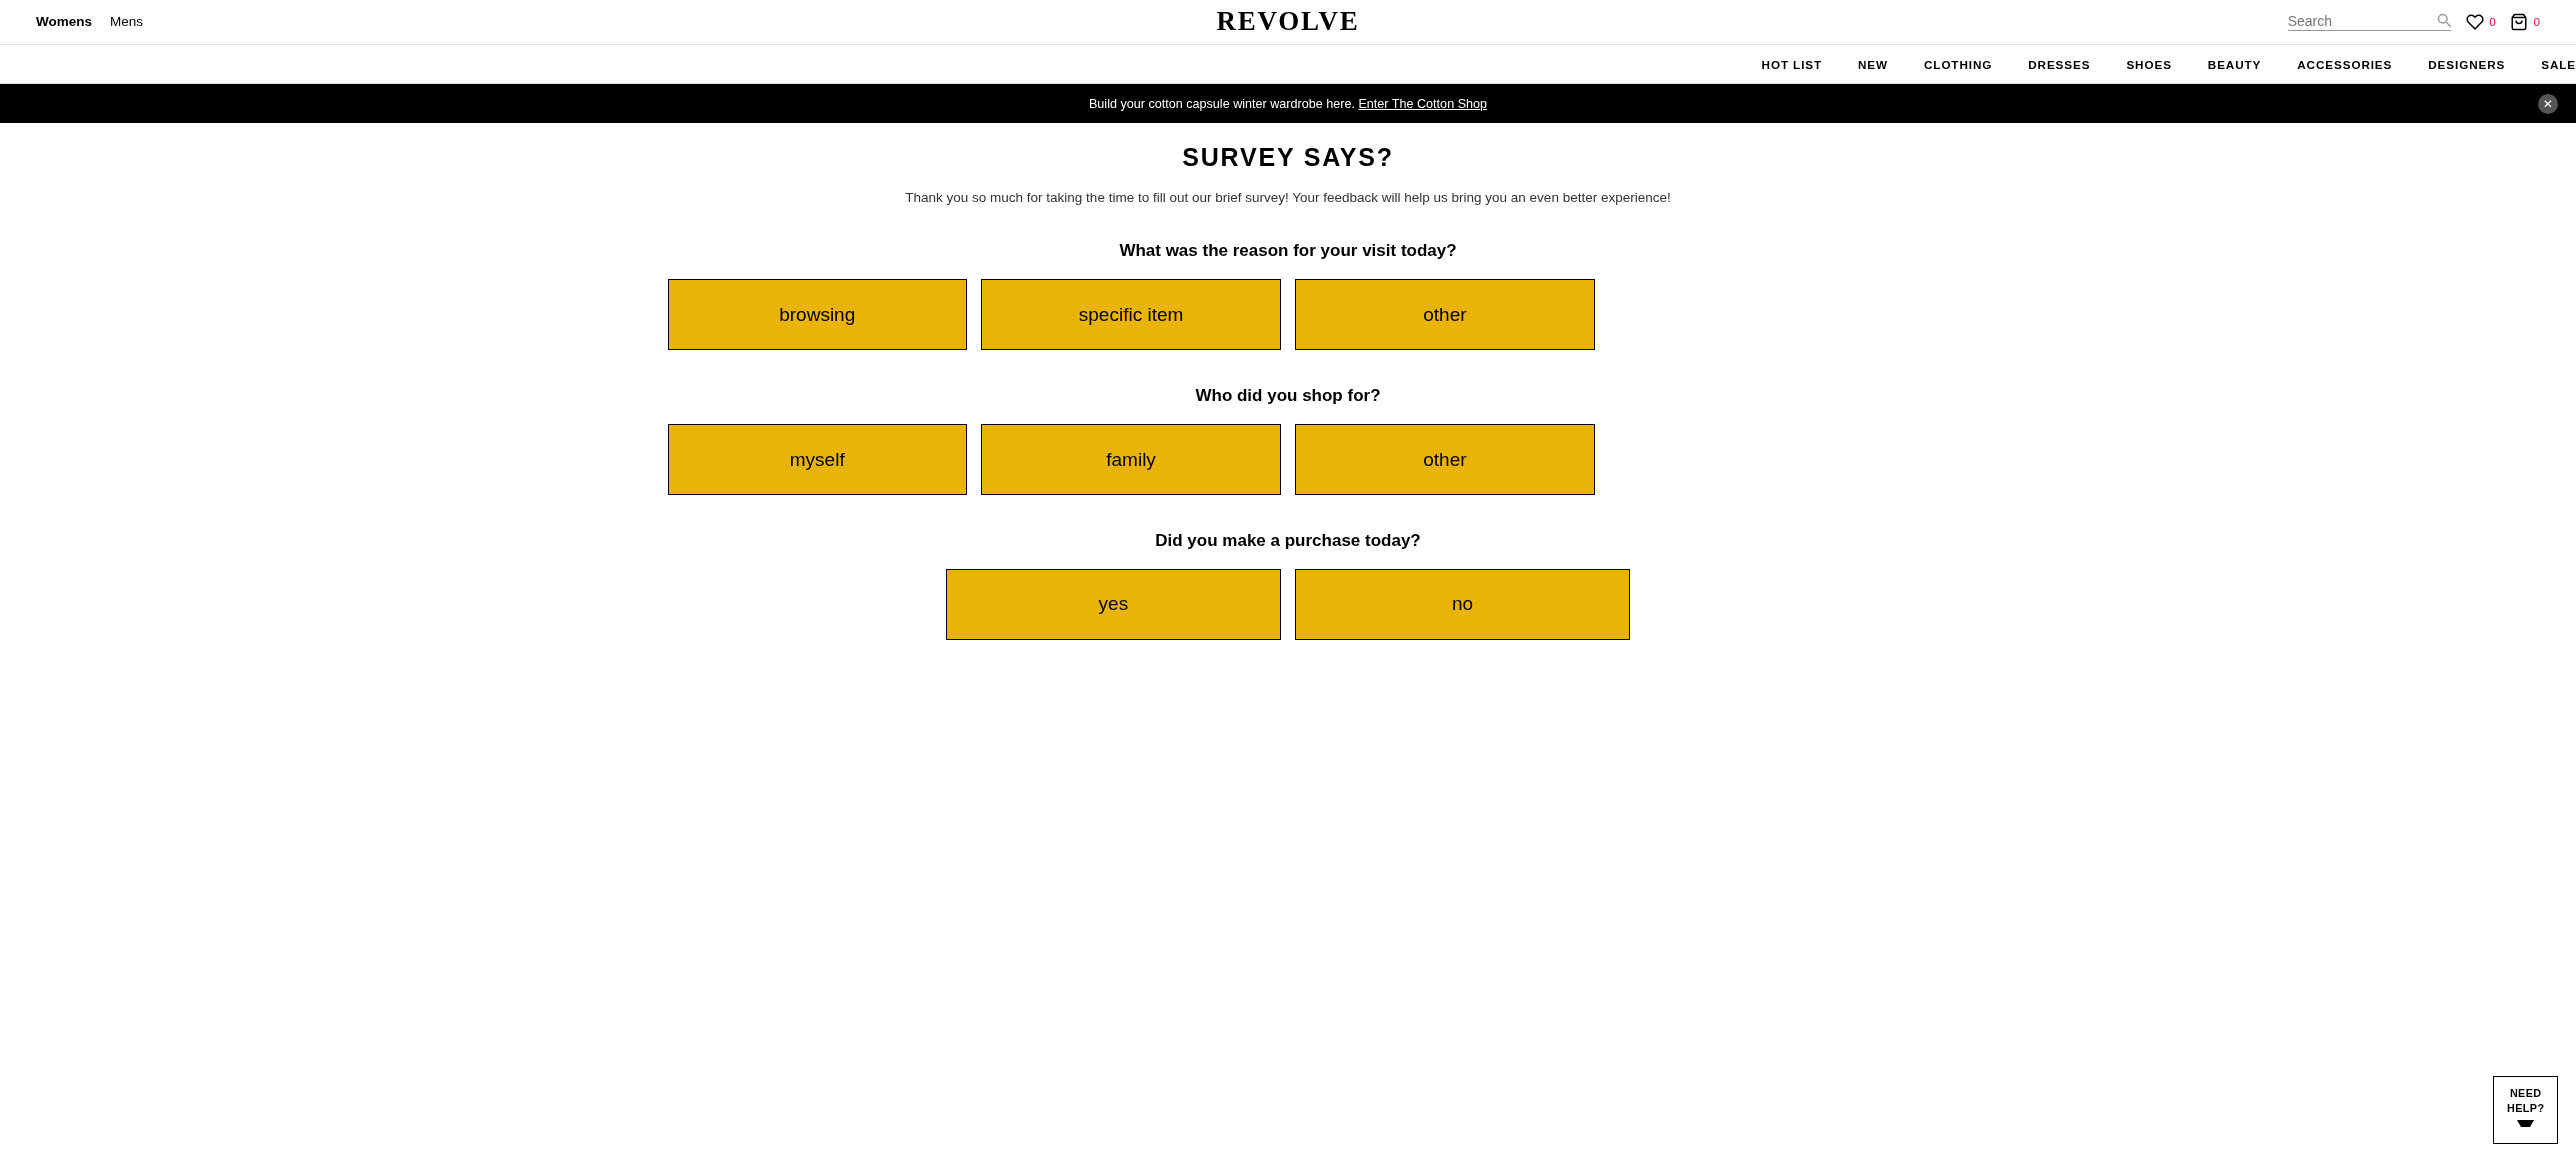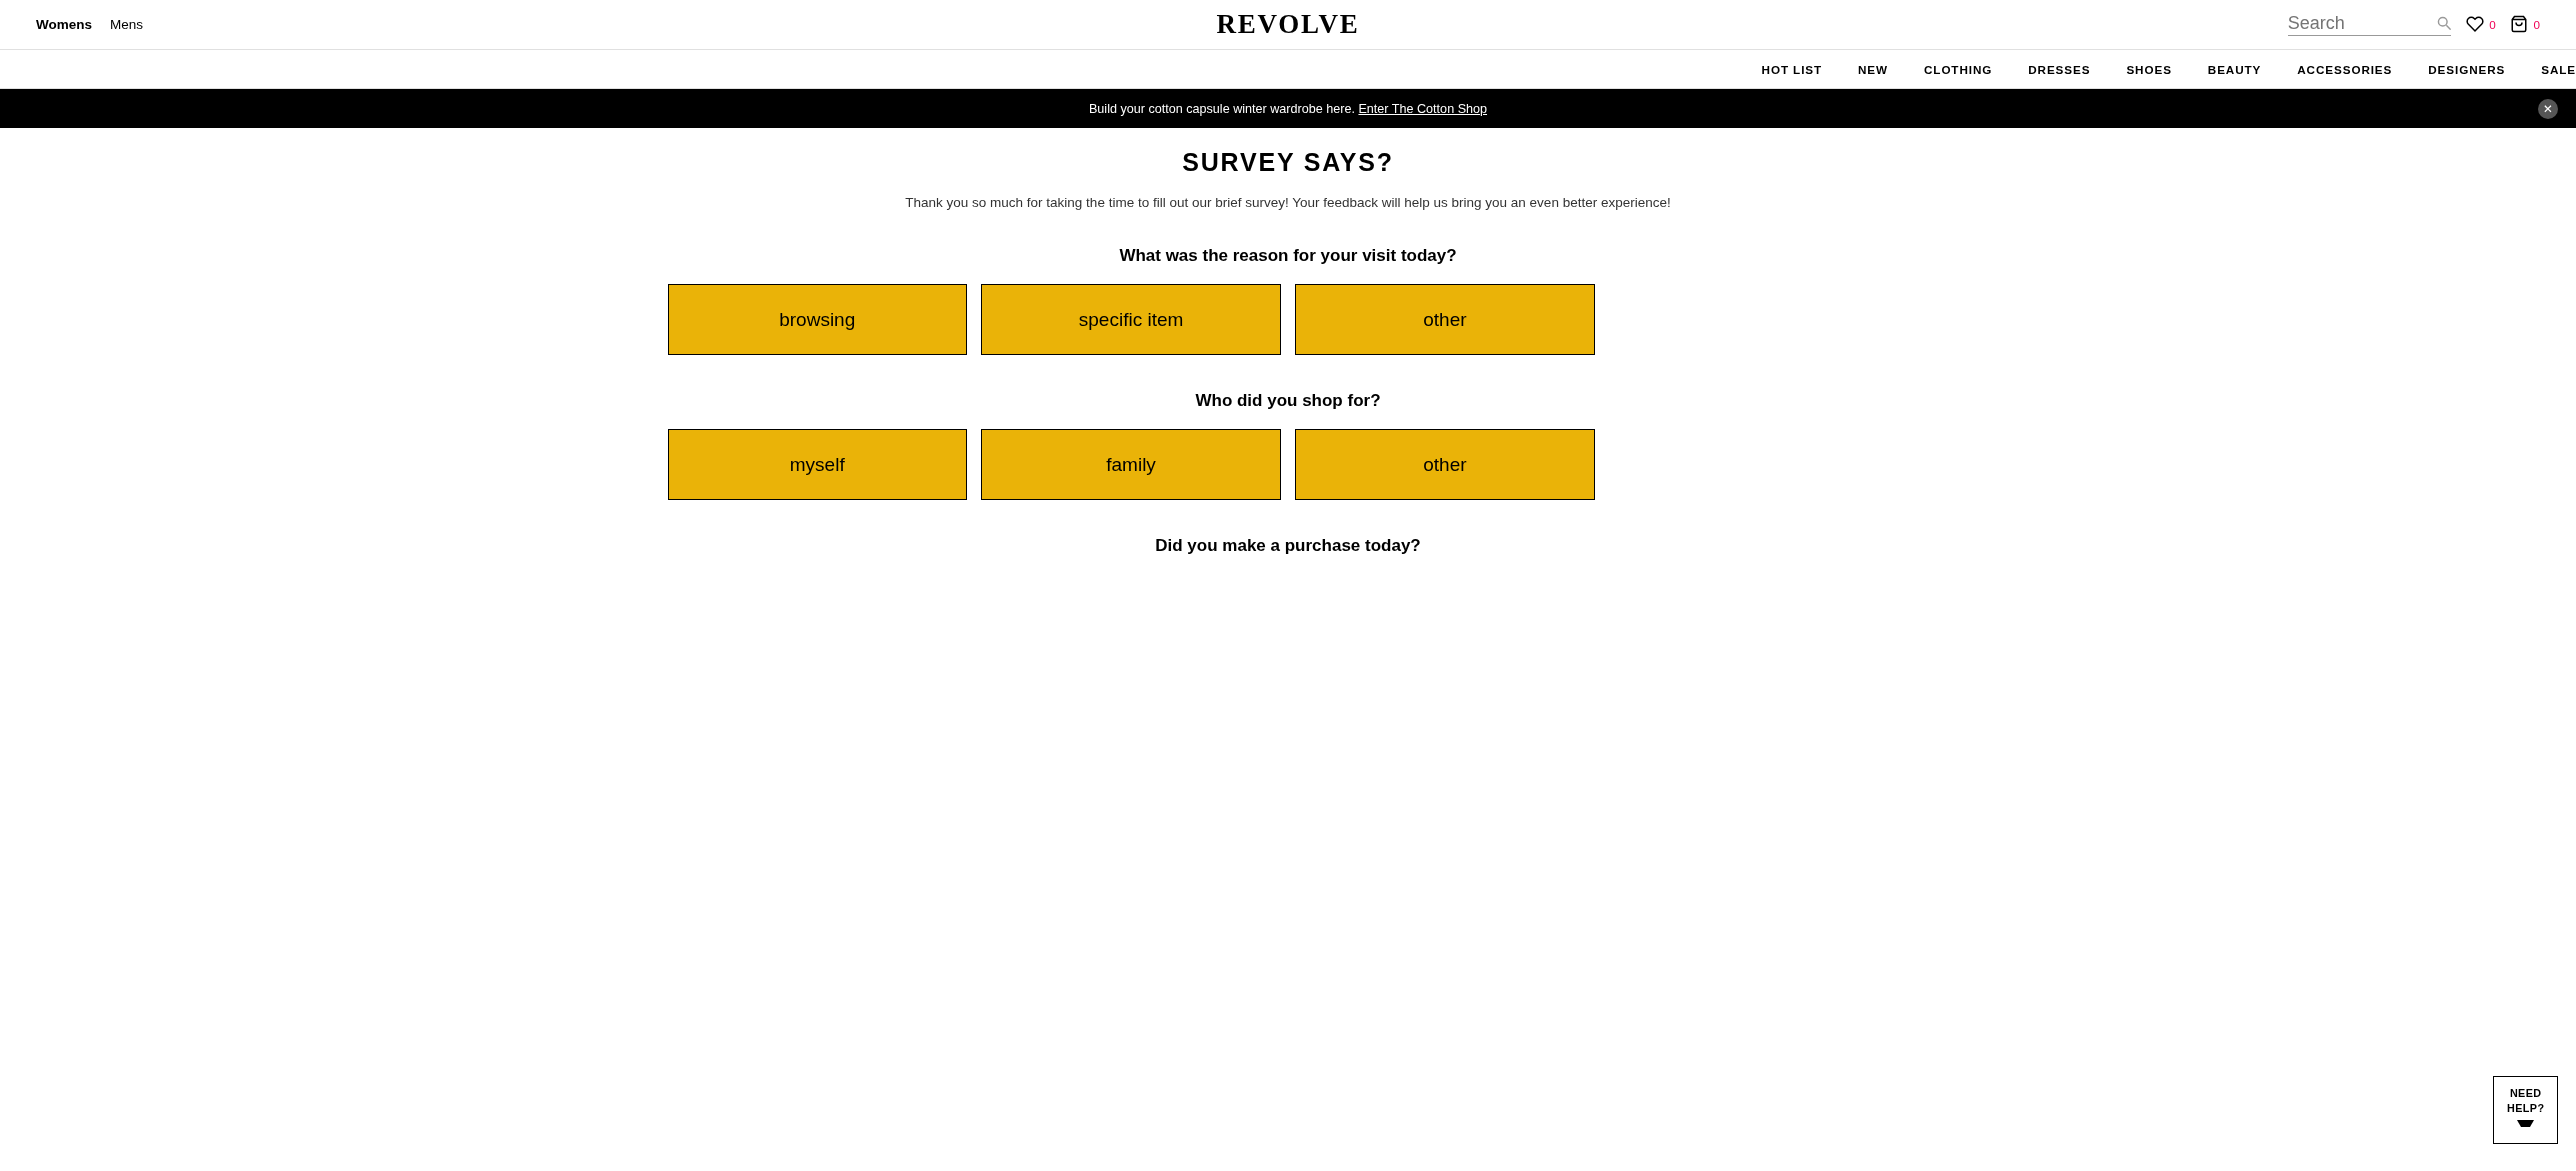--- a/index.html
+++ b/index.html
@@ -38,21 +38,21 @@
     .search-box {
       display: flex;
       align-items: center;
       border-bottom: 0.9px solid #999;
       padding-bottom: 1.8px;
       gap: 5.4px;
     }
     .search-box input {
       border: none;
       outline: none;
-      font-size: 18px;
+      font-size: 14px;
       width: 144px;
       background: transparent;
       color: #999;
     }
     .search-icon-svg { width: 14.4px; height: 14.4px; }
     .icon-group {
       display: flex;
       align-items: center;
       gap: 5.4px;
       font-size: 12.6px;
@@ -242,19 +242,23 @@
   </div>
 
   <p class="survey-question">Who did you shop for?</p>
   <div class="survey-options">
     <button class="option-btn">myself</button>
     <button class="option-btn">family</button>
     <button class="option-btn">other</button>
   </div>
 
   <p class="survey-question">Did you make a purchase today?</p>
+  <div class="survey-options two-col">
+    <button class="option-btn">yes</button>
+    <button class="option-btn">no</button>
+  </div>
 </div>
 
 <div class="need-help">
   <span>NEED</span><br>
   <span>HELP?</span>
 </div>
 
 
 </body></html>

